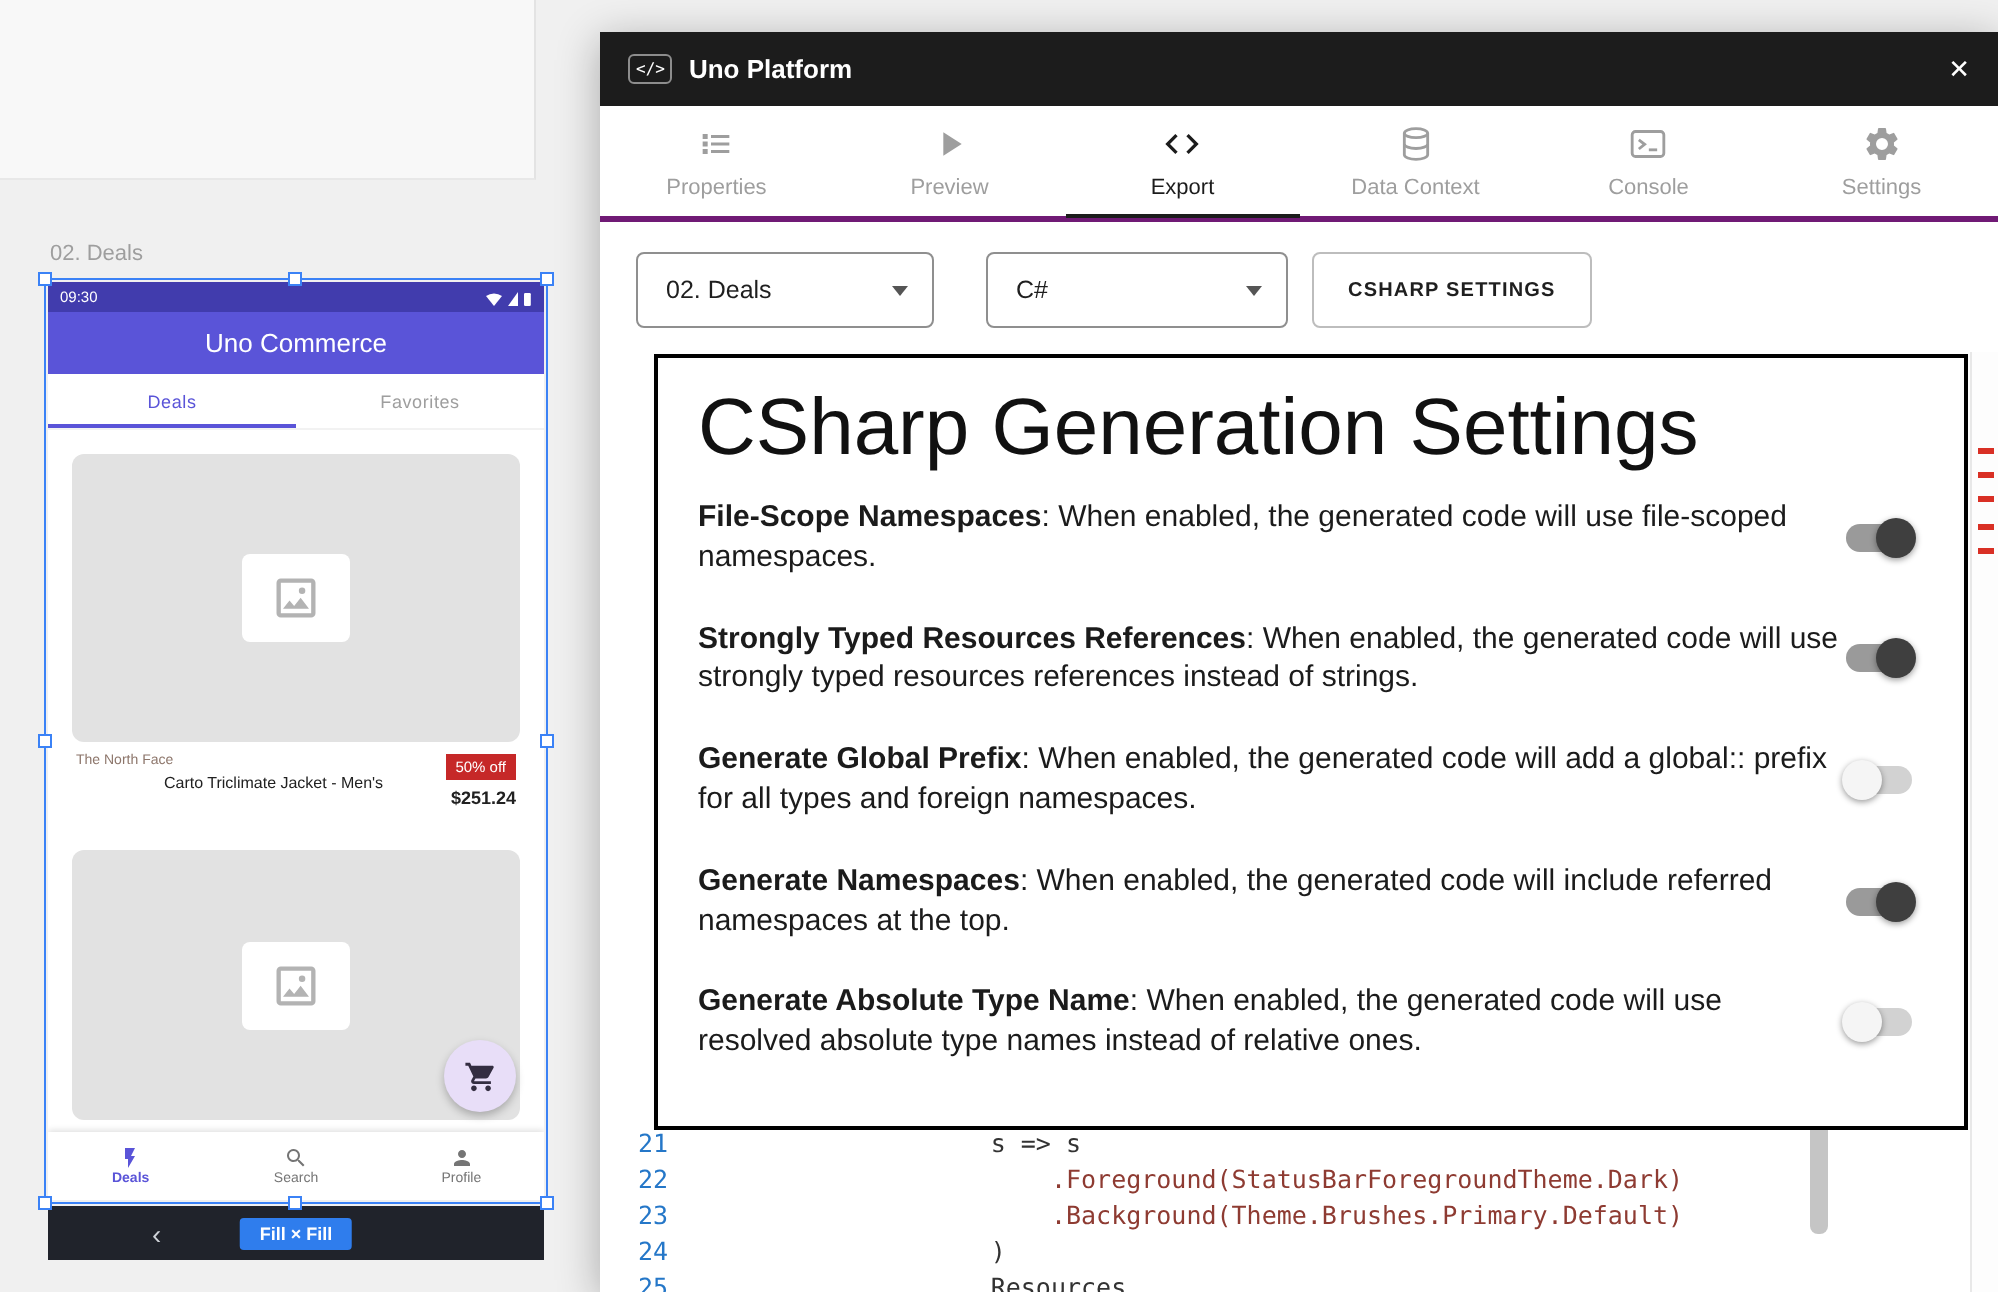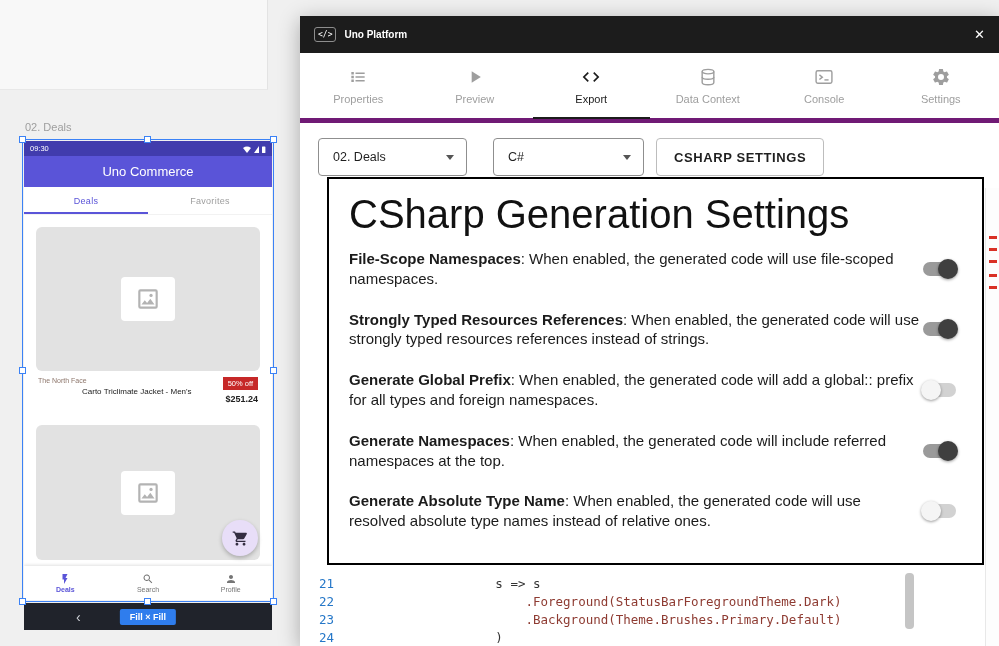--- a/index.html
+++ b/index.html
@@ -63,40 +63,40 @@
     background:#2f7ded; color:#fff; font-size:9px; font-weight:700;
     padding:3px 10px; border-radius:2px; white-space:nowrap; }
 
   
   .panel { position:absolute; left:300px; top:16px; width:699px; height:630px; background:#fff;
     box-shadow:0 4px 20px rgba(0,0,0,.3); display:flex; flex-direction:column; overflow:hidden; z-index:10; }
   .panel-header { height:37px; background:#1c1c1c; display:flex; align-items:center;
     padding:0 14px; flex:none; }
   .logo-box { color:#fff; font-size:8px; border:1px solid #8d8d8d; border-radius:3px;
     padding:2px 3px; font-family:"DejaVu Sans Mono", monospace; }
-  .panel-title { color:#fff; font-size:10px; font-weight:700; margin-left:8px; }
+  .panel-title { color:#fff; font-size:13px; font-weight:700; margin-left:8px; }
   .close-btn { margin-left:auto; color:#fff; font-size:13px; cursor:pointer; }
 
-  .panel-tabs { height:70px; display:flex; border-bottom:5px solid #701a75; flex:none; }
+  .panel-tabs { height:58px; display:flex; border-bottom:3px solid #701a75; flex:none; }
   .ptab { flex:1; display:flex; flex-direction:column; align-items:center; justify-content:center;
     gap:6px; color:#9e9e9e; font-size:11px; position:relative; cursor:pointer; }
   .ptab.active { color:#1c1c1c; }
   .ptab.active::after { content:""; position:absolute; bottom:-1px; left:0; right:0; height:2px; background:#1c1c1c; }
   .ptab svg { display:block; }
 
   .toolbar-row { flex:none; display:flex; align-items:center; padding:15px 18px 12px; }
   .select { height:38px; border:1px solid #8f8f8f; border-radius:4px; background:#fff;
     display:flex; align-items:center; justify-content:space-between;
     padding:0 12px 0 14px; font-size:12.5px; color:#1f1f1f; cursor:pointer; }
   .select.page { width:149px; }
   .select.lang { width:151px; margin-left:26px; }
   .caret { width:0; height:0; border-left:4px solid transparent; border-right:4px solid transparent;
     border-top:5px solid #555; }
   .settings-btn { height:38px; margin-left:12px; padding:0 17px; border:1px solid #bdbdbd;
-    border-radius:4px; background:#fff; font-size:13px; font-weight:600; letter-spacing:.6px;
+    border-radius:4px; background:#fff; font-size:10px; font-weight:600; letter-spacing:.6px;
     color:#1f1f1f; display:flex; align-items:center; cursor:pointer;
     font-family:"Liberation Sans", sans-serif; }
 
   .editor-area { position:relative; flex:1; background:#fff; overflow:hidden; }
   .code-block { position:absolute; left:0; top:386px; right:14px; }
   .code-line { display:flex; height:18px; align-items:center;
     font-family:"DejaVu Sans Mono", monospace; font-size:12.5px;gap:44px; }
   .line-no { width:46px; text-align:right; padding-right:12px; color:#2577c8; flex:none; }
   .code-text { white-space:pre; }
   .editor-scrollbar { position:absolute; left:605px; top:385px; width:9px; height:56px;

